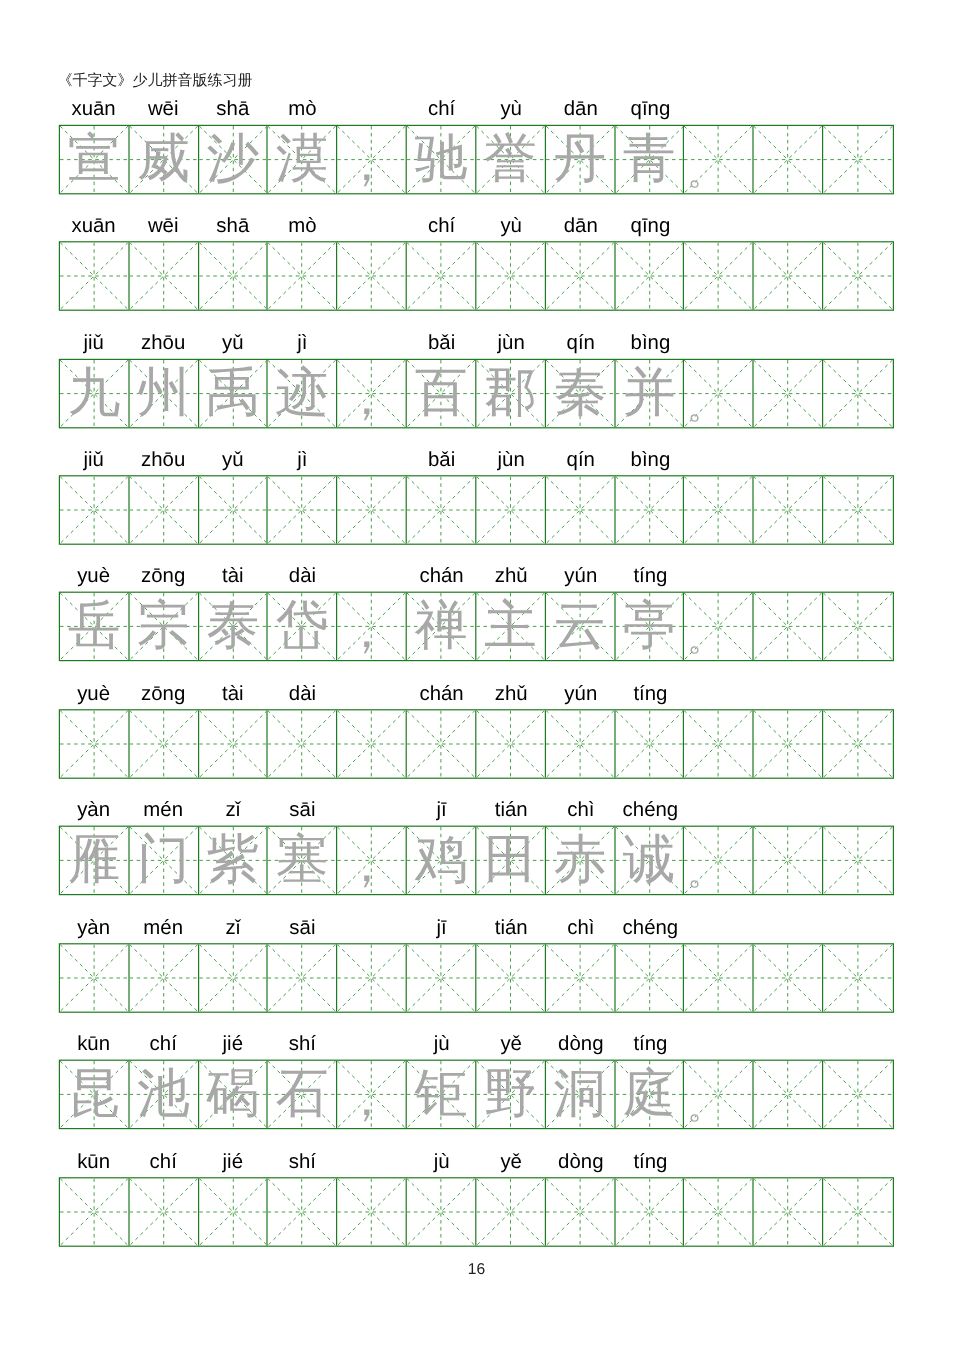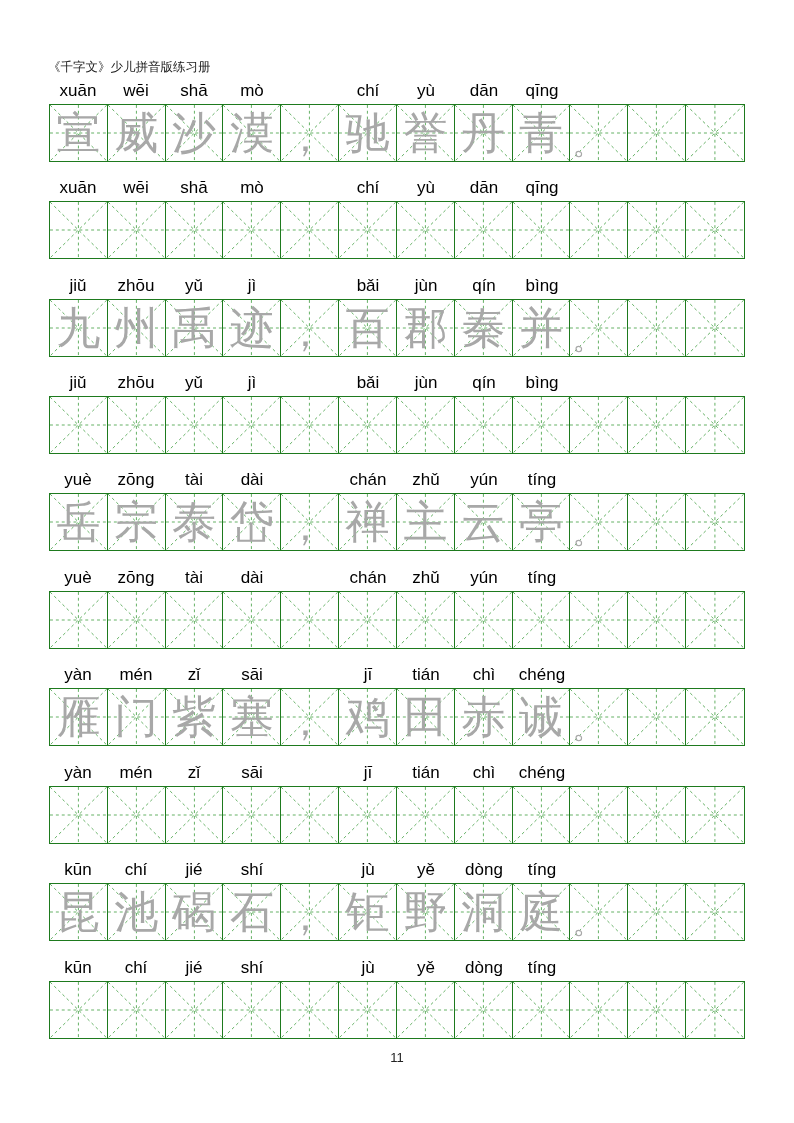--- a/index.html
+++ b/index.html
@@ -1174,13 +1174,13 @@
             <line x1="0" y1="0" x2="58" y2="58" stroke="#3a9a3a" stroke-width="0.8" stroke-dasharray="3,3"></line>
             <line x1="58" y1="0" x2="0" y2="58" stroke="#3a9a3a" stroke-width="0.8" stroke-dasharray="3,3"></line>
             <line x1="29" y1="0" x2="29" y2="58" stroke="#3a9a3a" stroke-width="0.8" stroke-dasharray="3,3"></line>
             <line x1="0" y1="29" x2="58" y2="29" stroke="#3a9a3a" stroke-width="0.8" stroke-dasharray="3,3"></line>
           </svg>
         </div>
       </div>
     </div>
   </div>
 
-<div class="page-number">11</div>
+<div class="page-number">16</div>
 
 </body></html>

